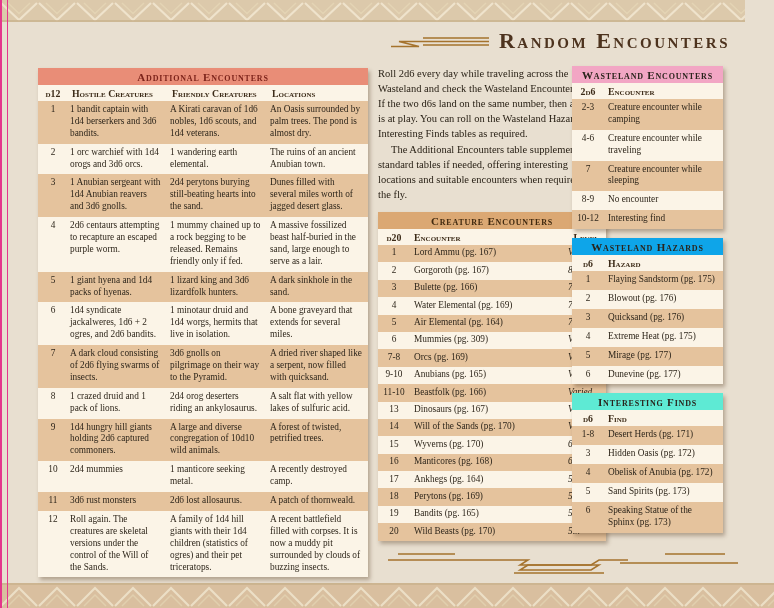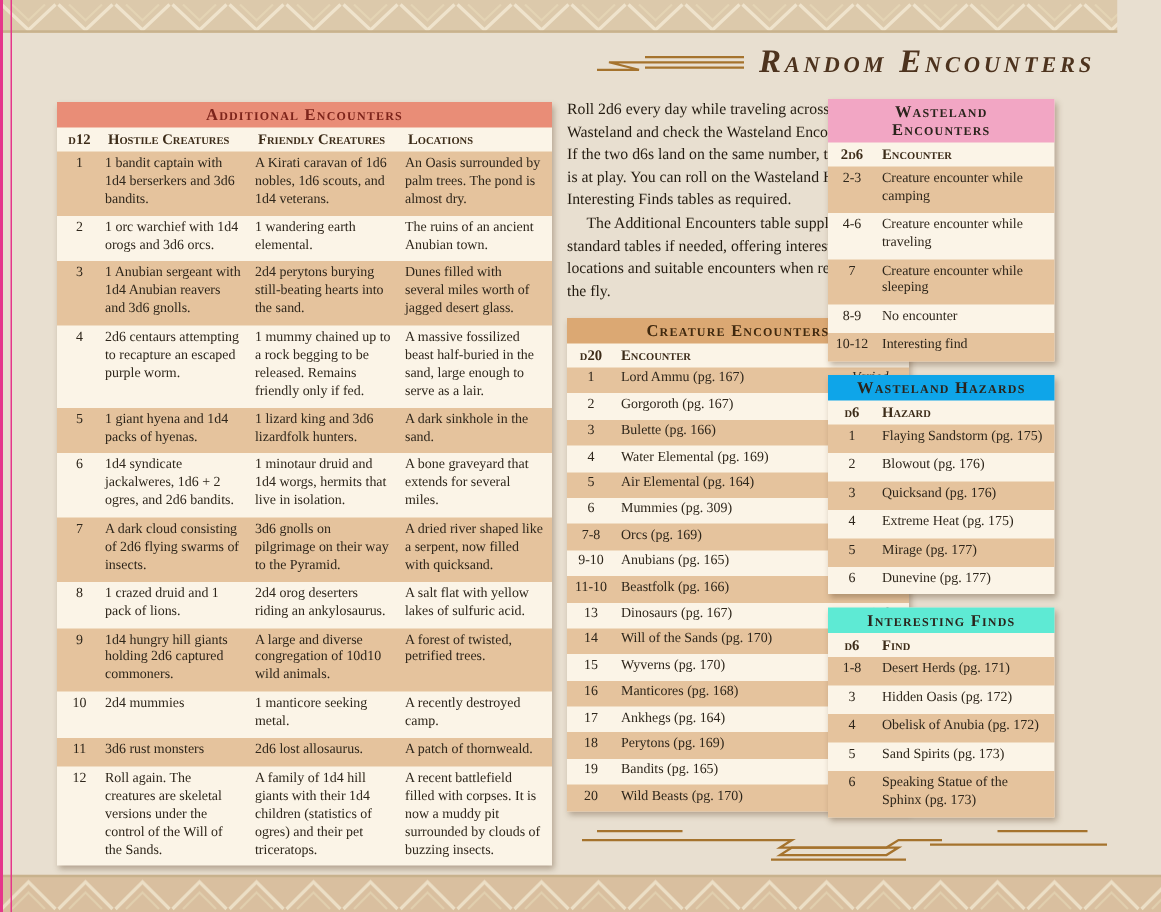--- a/index.html
+++ b/index.html
@@ -11,27 +11,27 @@
   
   .border-top { position:absolute; top:0; left:0; width:745px; height:22px; }
   .border-bottom { position:absolute; bottom:0; left:0; width:774px; height:25px; }
   .edge-left { position:absolute; left:0; top:0; bottom:0; width:8px;
                border-left:2px solid #e5368b; border-right:1.5px solid #e5368b; }
 
   
   .title-row { position:absolute; top:28px; right:44px; display:flex; align-items:center; }
   .title-flourish { margin-right:10px; }
   h1.page-title { font-variant:small-caps; font-weight:600; font-size:22px;
-                  letter-spacing:2.5px; color:#4d331e; white-space:nowrap;font-style:italic; }
+                  letter-spacing:2.5px; color:#4d331e; white-space:nowrap; }
 
   
   .panel { background:#fbf4e7; box-shadow:1.5px 2.5px 4px rgba(90,64,38,.38); }
   table { border-collapse:collapse; width:100%; table-layout:fixed;padding-left:47px; }
   .tbl-title { text-align:center; font-variant:small-caps; font-weight:bold;
-               font-size:11px; letter-spacing:.8px; padding:3px 16px 2px; color:#2a241c; }
+               font-size:11px; letter-spacing:.8px; padding:3px 4px 2px; color:#2a241c; }
   .tbl-title.salmon { background:#e98d77; color:#7d241b; }
   .tbl-title.tanhdr { background:#dba873; color:#40290f; }
   .tbl-title.pink   { background:#f2a6c4; }
   .tbl-title.yellow { background:#0ea5e9; }
   .tbl-title.blue   { background:#5eead4; }
   th { font-variant:small-caps; font-weight:bold; font-size:9.8px; color:#3c2b18;
        text-align:left; padding:3px 4px 2px; }
   td { font-size:9.3px; line-height:1.28; color:#2e261b; vertical-align:top; padding:3px 4px 4px; }
   tr.tan td { background:#e5c39d; }
   th.roll, td.roll { text-align:center; }
@@ -46,21 +46,21 @@
   .col-mid { position:absolute; left:378px; top:66px; width:228px; }
   .col-mid p { font-size:10.5px; line-height:1.44; color:#241c11; }
   .col-mid p.indent { text-indent:13px; }
   .creature-panel { margin-top:10px; }
   .creature-panel th:nth-child(1) { width:32px; }
   .creature-panel th:nth-child(3) { width:42px; text-align:right; padding-right:7px; }
   .creature-panel td.lvl { padding-right:7px;font-style:italic; }
   .creature-panel td { padding:2.5px 4px 3px; }
 
   
-  .col-right { position:absolute; left:552px; top:66px; width:151px; }
+  .col-right { position:absolute; left:572px; top:66px; width:151px; }
   .col-right .panel { margin-bottom:9px; }
   .col-right th:nth-child(1) { width:32px; }
 
   
   .bottom-flourish { position:absolute; left:388px; top:546px; }
 </style>
 </head>
 <body>
 
 <div class="page">

